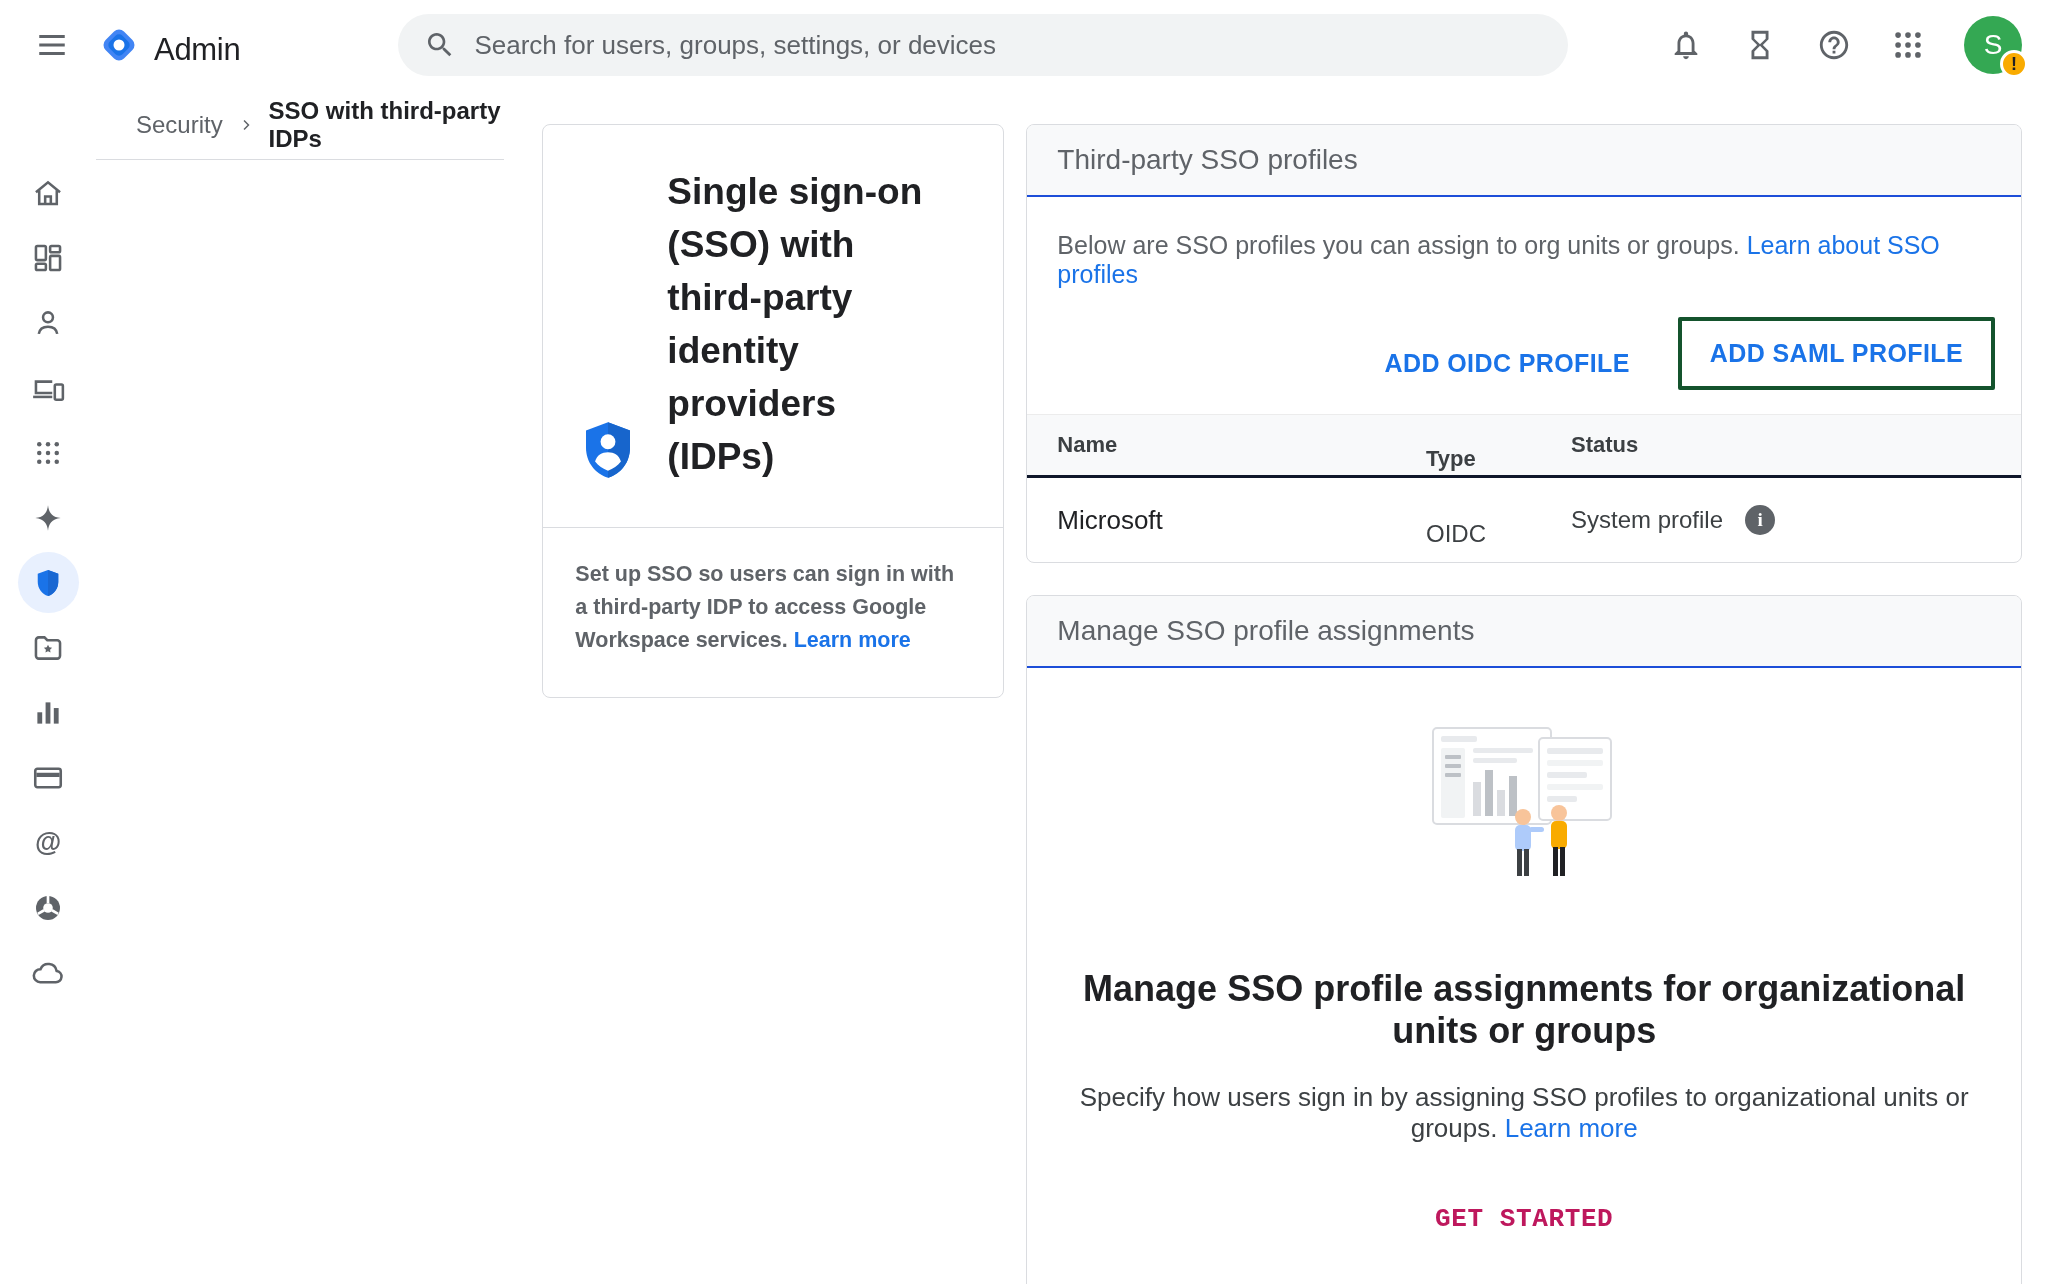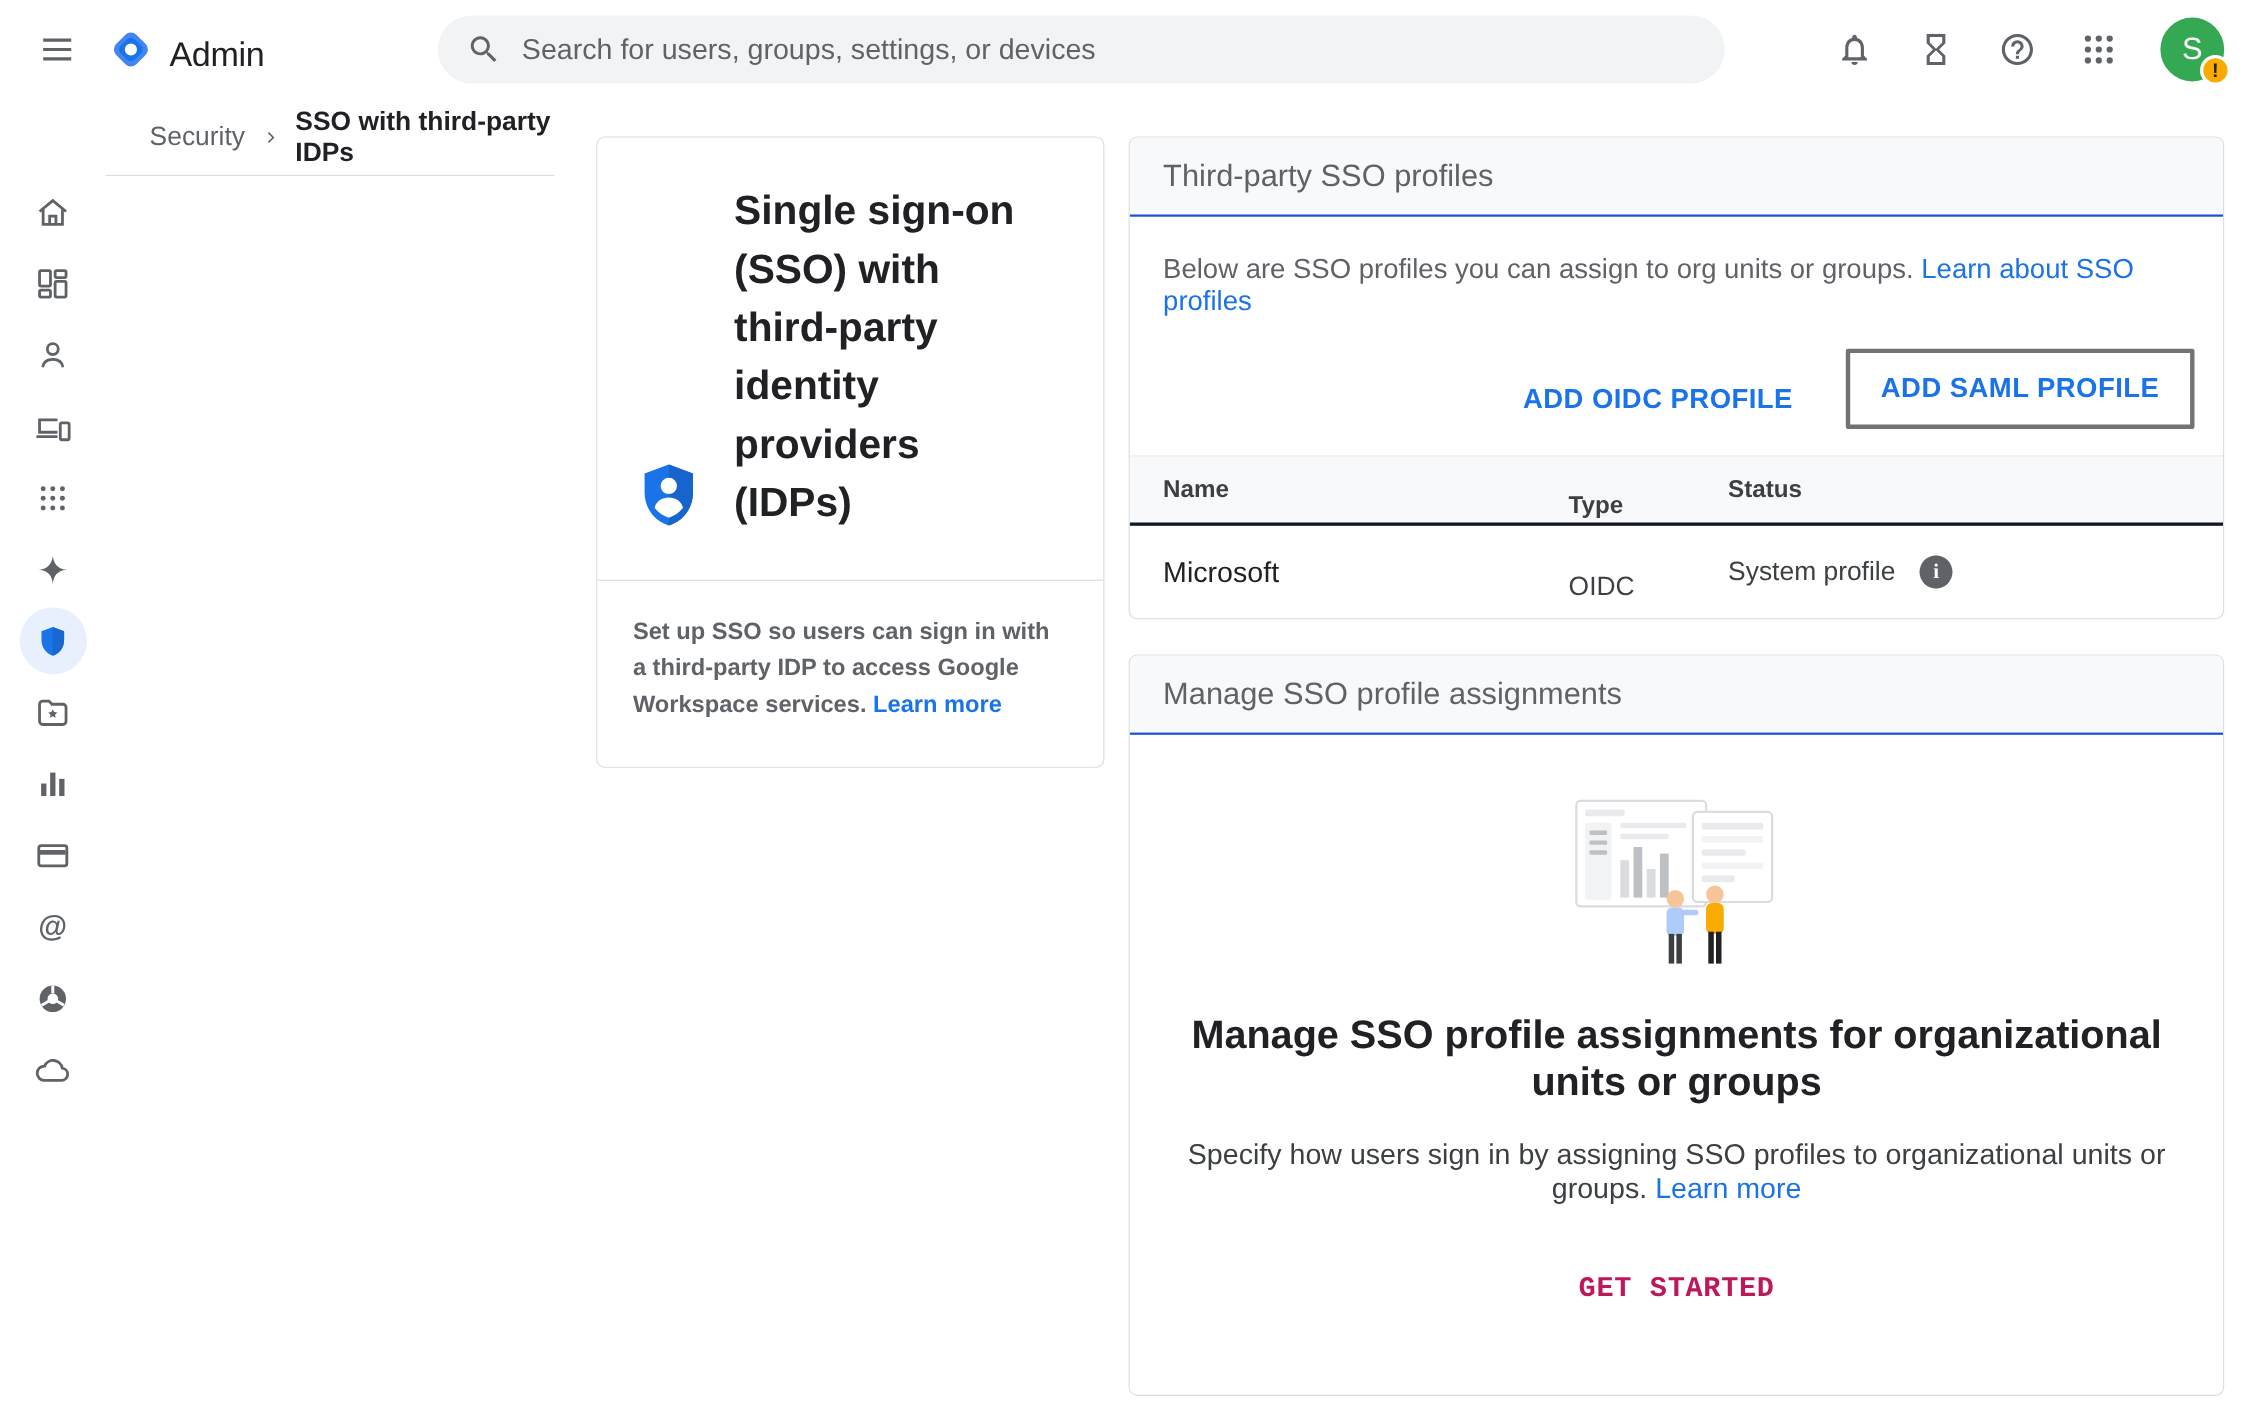--- a/index.html
+++ b/index.html
@@ -54,37 +54,37 @@
   .main-col { flex: 1; min-width: 0; }
   .card { border: 1px solid #dadce0; border-radius: 8px; background: #fff; overflow: hidden; }
   .card-head { height: 72px; background: #f8f9fa; border-bottom: 2px solid #1d4ed8;
     display: flex; align-items: center; padding: 0 30px; font-size: 28px; color: #5f6368; }
   .profiles-desc { padding: 34px 30px 0; font-size: 25px; color: #5f6368; }
   .actions-row { display: flex; justify-content: flex-end; align-items: flex-end;
     gap: 34px; padding: 28px 26px 24px; }
   .text-button { background: none; border: none; font-family: "Liberation Sans", sans-serif;
     font-size: 25px; font-weight: bold; color: #1a73e8; letter-spacing: 0.4px;
     padding: 12px 14px; cursor: pointer; }
-  .annotation-box { border: 4px solid #737373; border-radius: 2px; padding: 6px 14px; }
+  .annotation-box { border: 4px solid #14532d; border-radius: 2px; padding: 6px 14px; }
 
   .tbl-header, .tbl-row { display: flex; align-items: center; padding: 0 30px; }
   .tbl-header { background: #f8f9fa; border-top: 1px solid #ececec; border-bottom: 3px solid #0f172a;
     height: 64px; font-size: 22px; font-weight: 600; color: #3c4043; }
   .tbl-row { height: 84px; font-size: 26px; cursor: pointer; }
   .col-name { flex: 1; }
   .col-type { width: 145px; flex: none; margin-top: 28px; }
   .col-status { width: 420px; flex: none; display: flex; align-items: center; gap: 22px; }
   .tbl-row .col-type, .tbl-row .col-status { font-size: 24px; color: #3c4043; }
   .info-dot { width: 30px; height: 30px; border-radius: 50%; background: #5f6368; color: #fff;
     font-size: 19px; font-weight: bold; display: flex; align-items: center; justify-content: center;
     font-family: "Liberation Serif", serif; cursor: pointer; }
 
   .assignments-card { margin-top: 32px; }
   .assign-body { padding: 54px 40px 70px; text-align: center; }
-  .assign-heading { margin-top: 38px; font-size: 36px; font-weight: 600; color: #202124; }
+  .assign-heading { margin-top: 86px; font-size: 36px; font-weight: 600; color: #202124; }
   .assign-desc { margin-top: 30px; font-size: 26px; color: #3c4043; }
   .get-started-row { margin-top: 48px; }
   .cta-button { background: none; border: none; font-family: Liberation Mono, monospace;
     font-size: 26px; font-weight: bold; color: #be185d; letter-spacing: 0.6px;
     padding: 12px 18px; cursor: pointer; }
 
   .next-sliver { margin-top: 26px; height: 14px; background: #f8f9fa;
     border: 1px solid #dadce0; border-bottom: none; border-radius: 8px 8px 0 0; }
 
   svg { display: block; }

